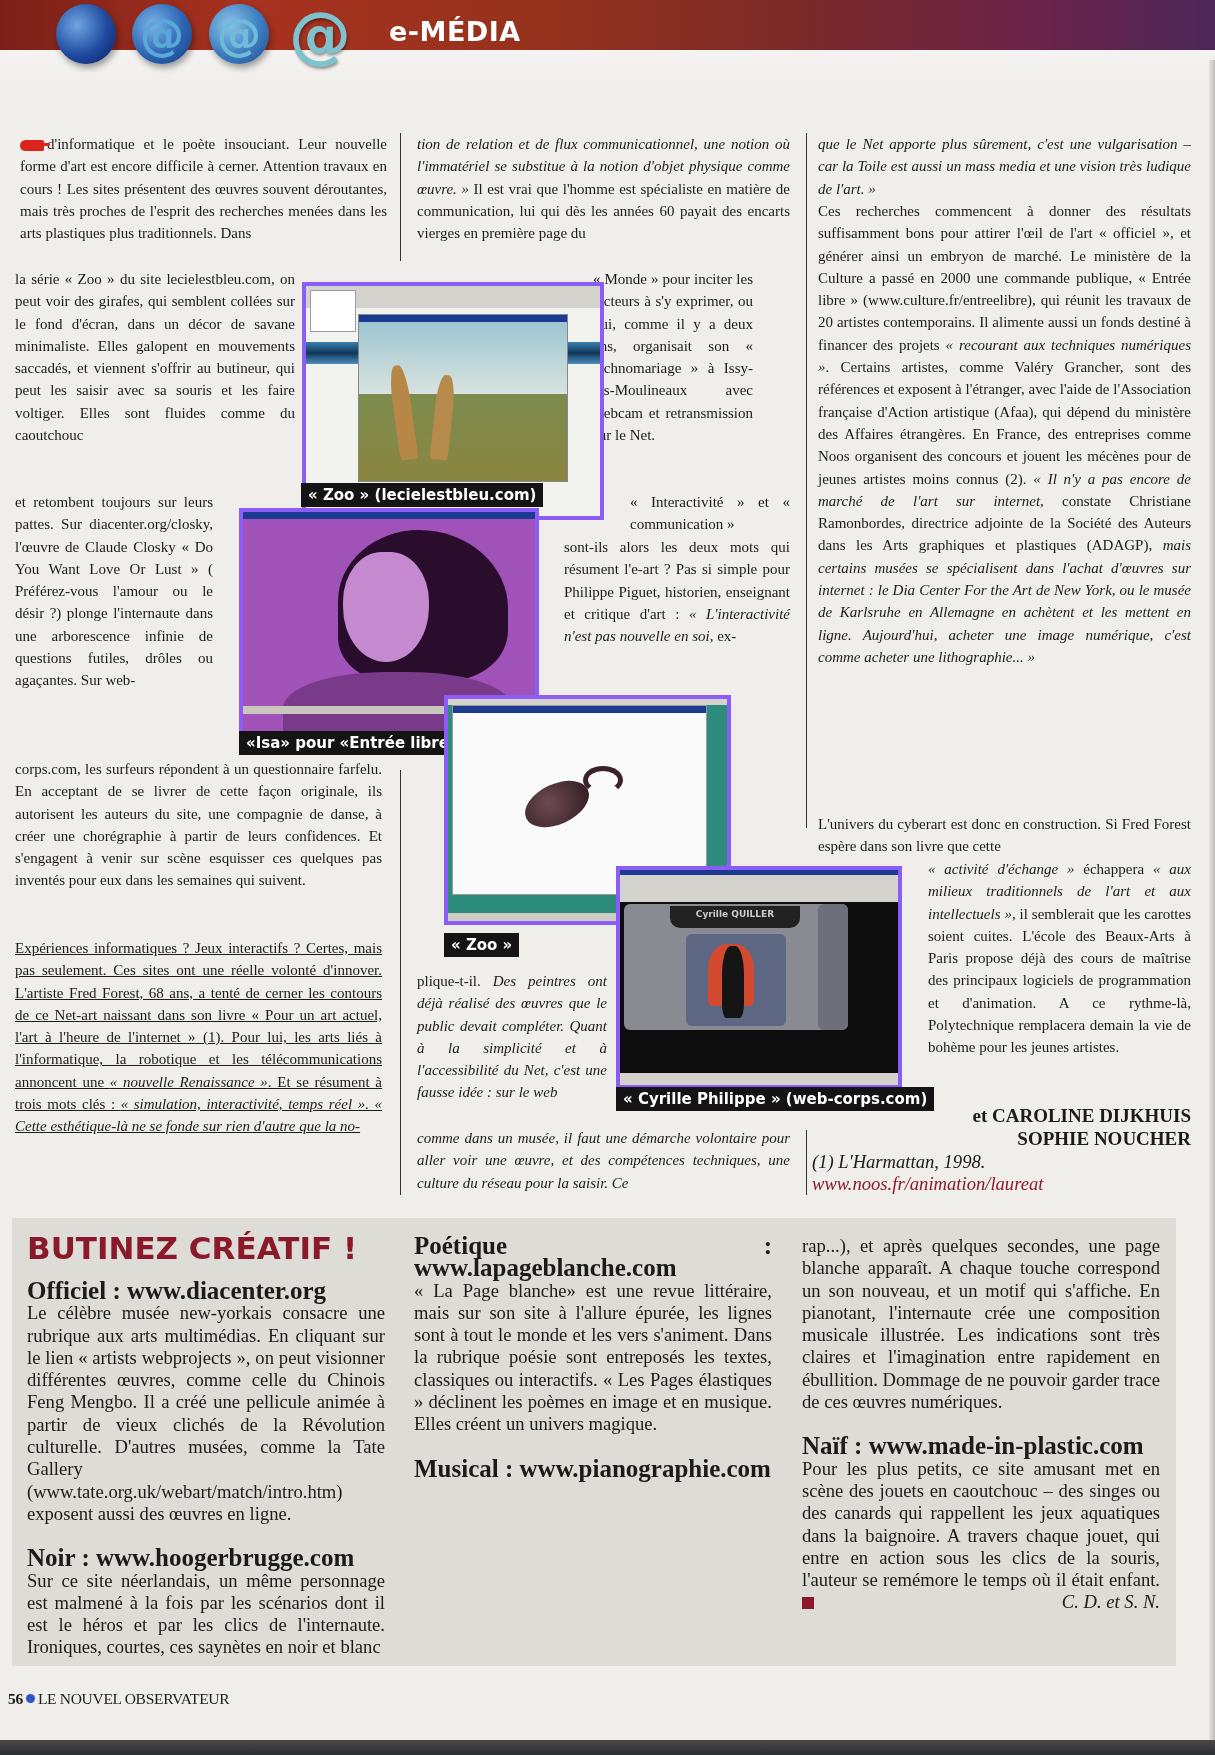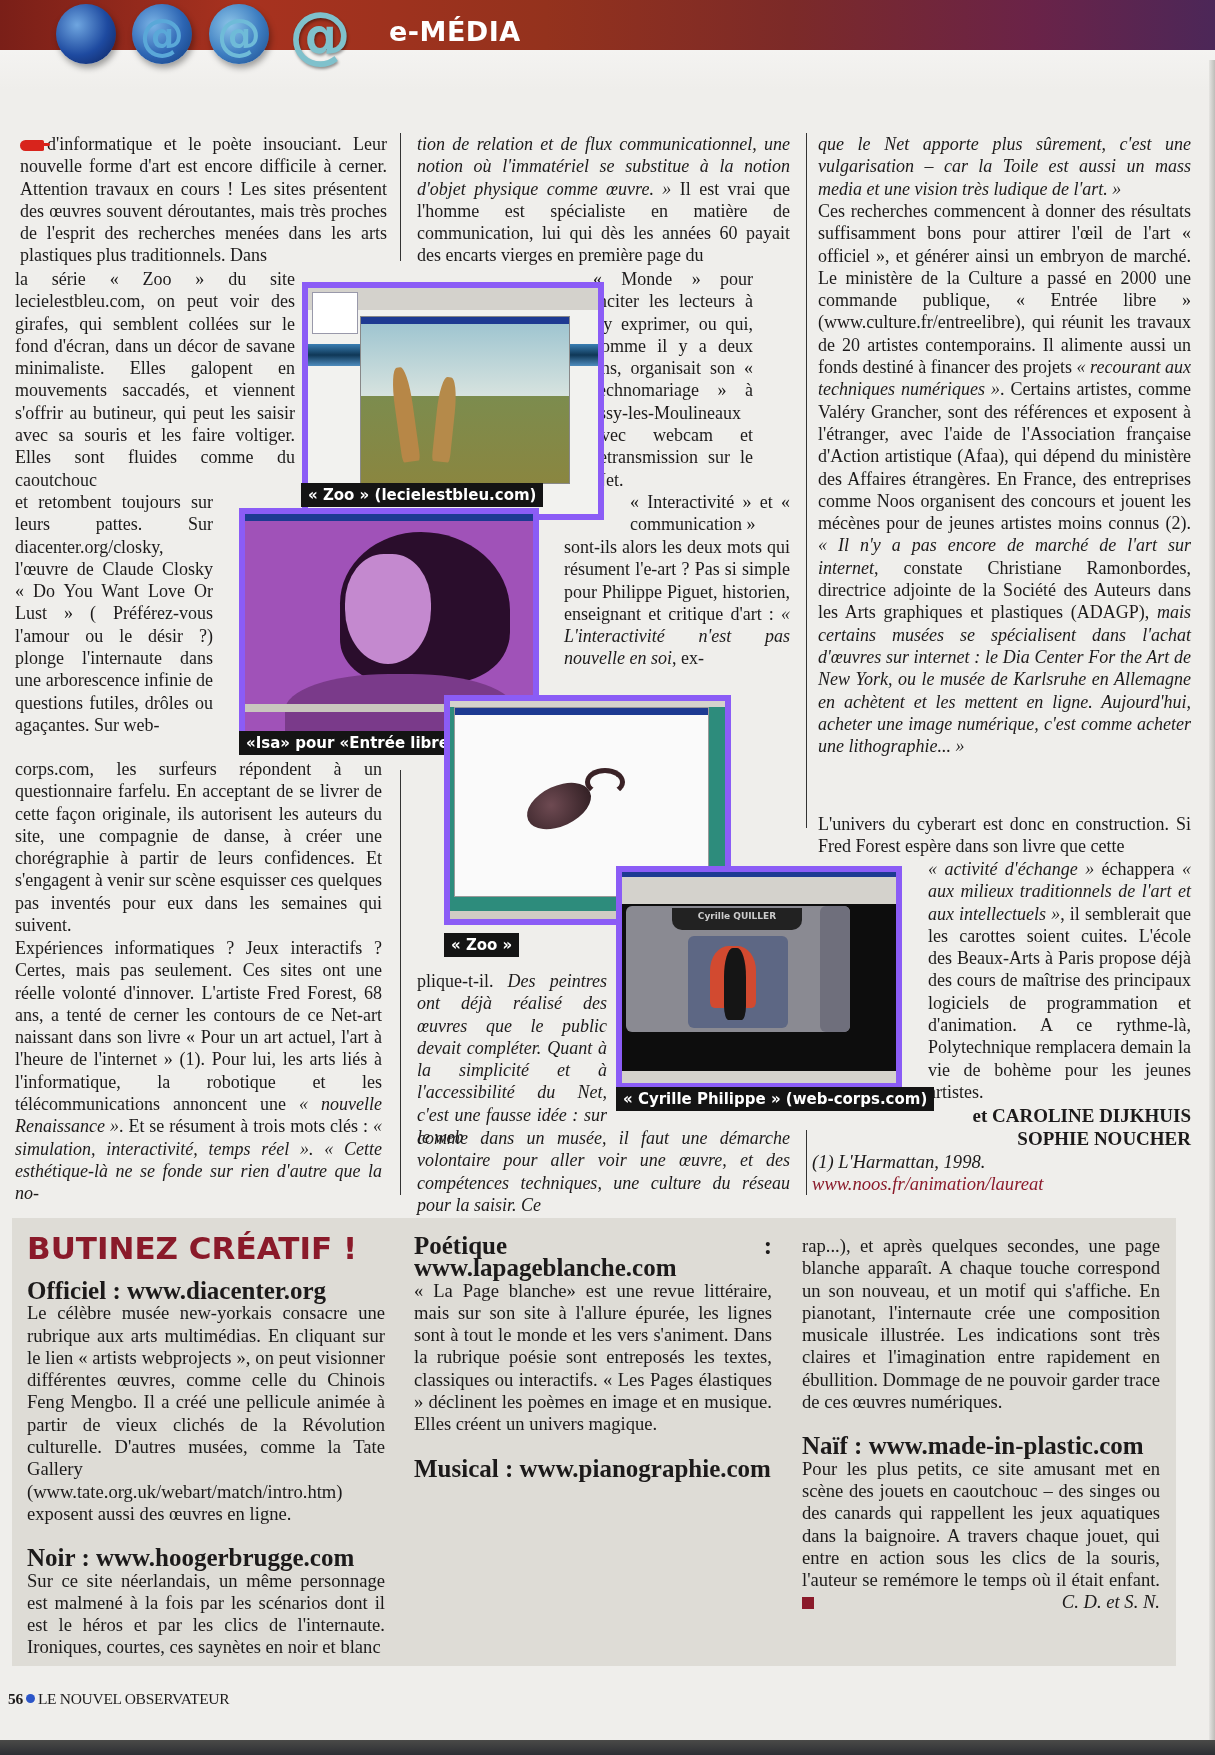--- a/index.html
+++ b/index.html
@@ -29,34 +29,34 @@
   .orb-at1 { left: 132px; background: radial-gradient(circle at 35% 35%, #7ab4e6, #2d65b3 55%, #123c7a); color: #5aa8d8; font-size: 44px; }
   .orb-at2 { left: 209px; background: radial-gradient(circle at 35% 35%, #8cc4e8, #3c7cc0 55%, #1b4a8a); color: #6fbbd8; font-size: 44px; }
   .orb-at3 { left: 290px; background: transparent; box-shadow: none; color: #7fc1cc; font-size: 62px; text-shadow: 1px 2px 3px rgba(0,0,0,0.4); }
   .section-title {
     position: absolute; left: 389px; top: 16px;
     font-family: "DejaVu Sans", sans-serif; font-weight: bold; font-size: 27px; color: #ffffff; letter-spacing: 0.5px;
   }
 
   
   .txt {
-    position: absolute; font-size: 18px; line-height: 22.3px; text-align: justify;
+    position: absolute; font-size: 15px; line-height: 22.3px; text-align: justify;
   }
   .txt em, .it { font-style: italic; }
   .col-rule { position: absolute; width: 1px; background: #333; }
   .pointer-icon {
     display: inline-block; width: 24px; height: 11px; background: #d8241c;
     border-radius: 6px 2px 2px 6px; vertical-align: middle; margin-right: 3px; position: relative;
   }
   .pointer-icon::after {
     content: ""; position: absolute; right: -6px; top: 3px; width: 10px; height: 3px; background: #d8241c; border-radius: 2px;
   }
 
   
-  .shot { position: absolute; border: 6px solid #8b5cf6; overflow: hidden; }
+  .shot { position: absolute; border: 4px solid #8b5cf6; overflow: hidden; }
   .caption {
     position: absolute; background: #141414; color: #fff;
     font-family: "DejaVu Sans", sans-serif; font-weight: bold; font-size: 15px;
     padding: 3px 7px; white-space: nowrap;
   }
   .win-titlebar { position: absolute; left: 0; right: 0; top: 0; height: 7px; background: #1d3a92; }
   .win-toolbar { position: absolute; left: 0; right: 0; height: 16px; background: #d4d2cc; }
 
   
   .box {
@@ -96,21 +96,21 @@
 <div class="col-rule" style="left:400px; top:770px; height:425px;"></div>
 <div class="col-rule" style="left:806px; top:133px; height:695px;"></div>
 <div class="col-rule" style="left:806px; top:1130px; height:65px;"></div>
 
 <div class="txt" style="left:20px; top:133px; width:367px;">
   <span class="pointer-icon"></span><span>d'informatique et le poète insouciant. Leur nouvelle forme d'art est encore difficile à cerner. Attention travaux en cours ! Les sites présentent des œuvres souvent déroutantes, mais très proches de l'esprit des recherches menées dans les arts plastiques plus traditionnels. Dans</span>
 </div>
 <div class="txt" style="left:15px; top:268px; width:280px;">la série « Zoo » du site lecielestbleu.com, on peut voir des girafes, qui semblent collées sur le fond d'écran, dans un décor de savane minimaliste. Elles galopent en mouvements saccadés, et viennent s'offrir au butineur, qui peut les saisir avec sa souris et les faire voltiger. Elles sont fluides comme du caoutchouc</div>
 <div class="txt" style="left:15px; top:491px; width:198px;">et retombent toujours sur leurs pattes. Sur diacenter.org/closky, l'œuvre de Claude Closky « Do You Want Love Or Lust » ( Préférez-vous l'amour ou le désir ?) plonge l'internaute dans une arborescence infinie de questions futiles, drôles ou agaçantes. Sur web-</div>
 <div class="txt" style="left:15px; top:758px; width:367px;">corps.com, les surfeurs répondent à un questionnaire farfelu. En acceptant de se livrer de cette façon originale, ils autorisent les auteurs du site, une compagnie de danse, à créer une chorégraphie à partir de leurs confidences. Et s'engagent à venir sur scène esquisser ces quelques pas inventés pour eux dans les semaines qui suivent.</div>
-<div class="txt" style="left:15px; top:937px; width:367px;">
+<div class="txt" style="left:15px; top:937px; width:367px;text-decoration:underline;">
   <span>Expériences informatiques ? Jeux interactifs ? Certes, mais pas seulement. Ces sites ont une réelle volonté d'innover. L'artiste Fred Forest, 68 ans, a tenté de cerner les contours de ce Net-art naissant dans son livre « Pour un art actuel, l'art à l'heure de l'internet » (1). Pour lui, les arts liés à l'informatique, la robotique et les télécommunications annoncent une </span><em>« nouvelle Renaissance »</em><span>. Et se résument à trois mots clés : </span><em>« simulation, interactivité, temps réel ». « Cette esthétique-là ne se fonde sur rien d'autre que la no-</em>
 </div>
 
 <div class="txt" style="left:417px; top:133px; width:373px;">
   <em>tion de relation et de flux communicationnel, une notion où l'immatériel se substitue à la notion d'objet physique comme œuvre. »</em><span> Il est vrai que l'homme est spécialiste en matière de communication, lui qui dès les années 60 payait des encarts vierges en première page du</span>
 </div>
 <div class="txt" style="left:593px; top:268px; width:160px;">« Monde » pour inciter les lecteurs à s'y exprimer, ou qui, comme il y a deux ans, organisait son « technomariage » à Issy-les-Moulineaux avec webcam et retransmission sur le Net.</div>
 <div class="txt" style="left:630px; top:491px; width:160px;">« Interactivité » et « communication »</div>
 <div class="txt" style="left:564px; top:536px; width:226px;">
   <span>sont-ils alors les deux mots qui résument l'e-art ? Pas si simple pour Philippe Piguet, historien, enseignant et critique d'art : </span><em>« L'interactivité n'est pas nouvelle en soi</em><span>, ex-</span>

